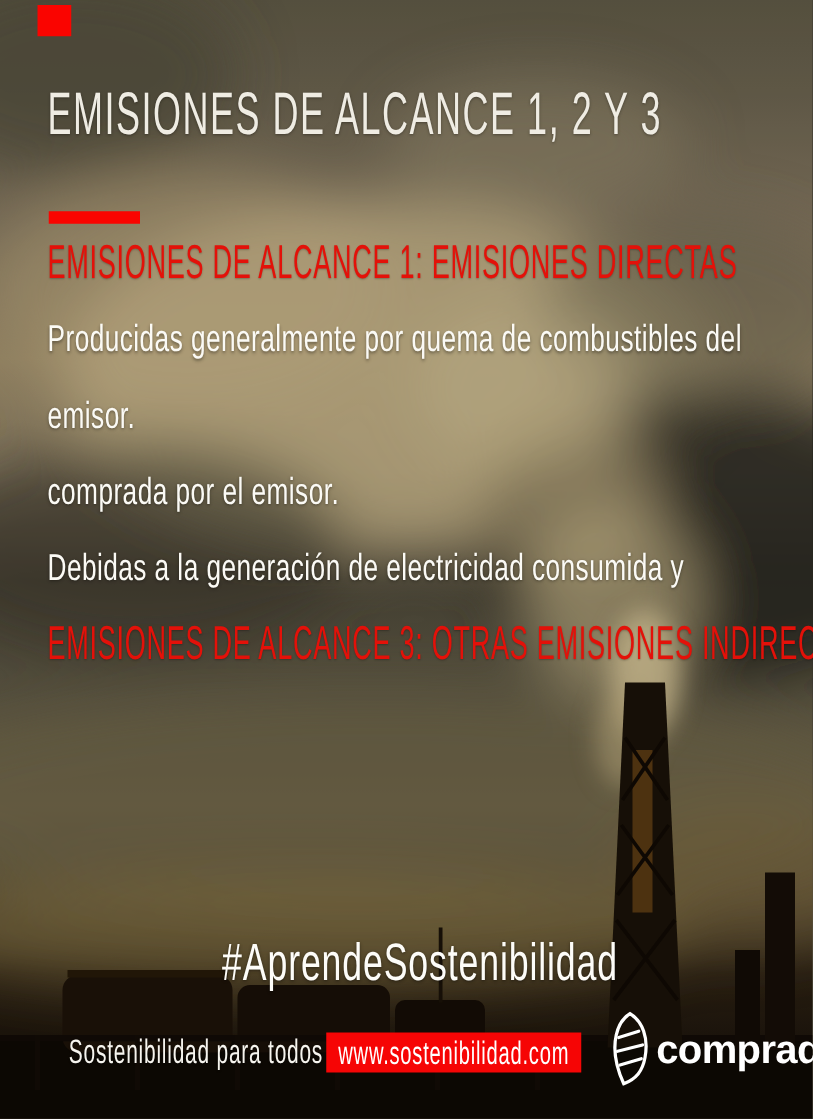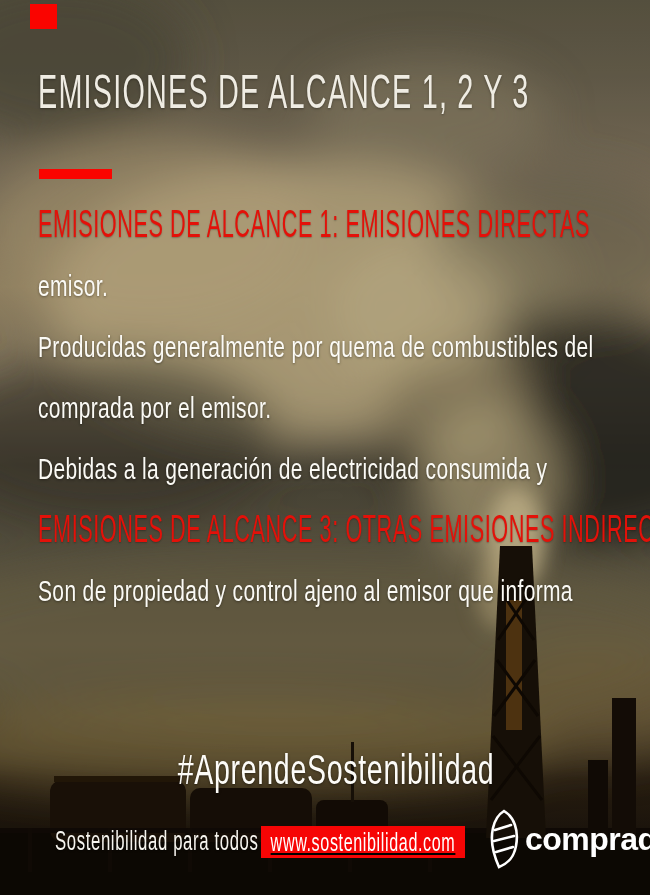--- a/index.html
+++ b/index.html
@@ -16,21 +16,21 @@
 
   .title{
     position:absolute;left:38px;top:68px;margin:0;
     font-size:48px;line-height:48px;font-weight:400;color:#efece3;
     letter-spacing:2px;white-space:nowrap;
     transform:scaleX(0.60);transform-origin:left center;
     text-shadow:0 1px 3px rgba(0,0,0,0.35);
   }
   .red-bar{position:absolute;left:39px;top:169px;width:73px;height:10px;background:#fa0400;}
 
-  .content{position:absolute;left:38px;top:194px;width:600px;}
+  .content{position:absolute;left:38px;top:180px;width:600px;}
   .line{height:61px;display:flex;align-items:center;}
   .heading{
     margin:0;font-size:38px;font-weight:400;color:#e31109;
     letter-spacing:1px;white-space:nowrap;
     transform:scaleX(0.57);transform-origin:left center;
     text-shadow:0 1px 2px rgba(0,0,0,0.25);
   }
   .body-line{
     margin:0;font-size:30px;font-weight:400;color:#fbfaf5;
     letter-spacing:0.5px;white-space:nowrap;
@@ -48,21 +48,21 @@
 
   .footer{position:absolute;left:18px;top:806px;width:650px;height:89px;}
   .tagline{
     position:absolute;left:37px;top:18px;
     font-size:27px;line-height:34px;color:#f6f4ee;letter-spacing:1px;white-space:nowrap;
     transform:scaleX(0.62);transform-origin:left center;
     text-shadow:0 1px 2px rgba(0,0,0,0.5);
   }
   .urlbox{
     position:absolute;left:243px;top:20px;width:204px;height:32px;
-    background:#f60505;display:flex;align-items:center;justify-content:center;text-decoration:underline;
+    background:#f60505;display:flex;align-items:center;justify-content:center;
   }
   .urlbox span{
     font-size:26px;color:#ffffff;letter-spacing:1px;white-space:nowrap;
     transform:scaleX(0.62);transform-origin:center center;
   }
   .brand{position:absolute;left:468px;top:2px;display:flex;align-items:center;}
   .brand svg{display:block;}
   .brandtext{
     font-size:32px;font-weight:bold;color:#ffffff;letter-spacing:-0.5px;
     margin-left:3px;line-height:32px;
@@ -161,40 +161,37 @@
   <h1 class="title">EMISIONES DE ALCANCE 1, 2 Y 3</h1>
 
   <div class="red-bar"></div>
 
   <main class="content">
     <section>
       <div class="line">
           <h2 class="heading">EMISIONES DE ALCANCE 1: EMISIONES DIRECTAS</h2>
         </div>
       <div class="line">
+          <p class="body-line">Producidas generalmente por quema de combustibles del</p>
+        </div>
+      <div class="line">
           <p class="body-line">emisor.</p>
-        </div>
-      <div class="line">
-          <p class="body-line">Producidas generalmente por quema de combustibles del</p>
         </div>
     </section>
     <section>
       <div class="line">
           <p class="body-line">comprada por el emisor.</p>
         </div>
       <div class="line">
           <p class="body-line">Debidas a la generación de electricidad consumida y</p>
         </div>
     </section>
     <section>
       <div class="line">
           <h2 class="heading">EMISIONES DE ALCANCE 3: OTRAS EMISIONES INDIRECTAS</h2>
-        </div>
-      <div class="line">
-          <p class="body-line">Son de propiedad y control ajeno al emisor que informa</p>
         </div>
     </section>
   </main>
 
   <div class="hashtag">#AprendeSostenibilidad</div>
 
   <footer class="footer">
     <span class="tagline">Sostenibilidad para todos</span>
 
     <span class="urlbox">

